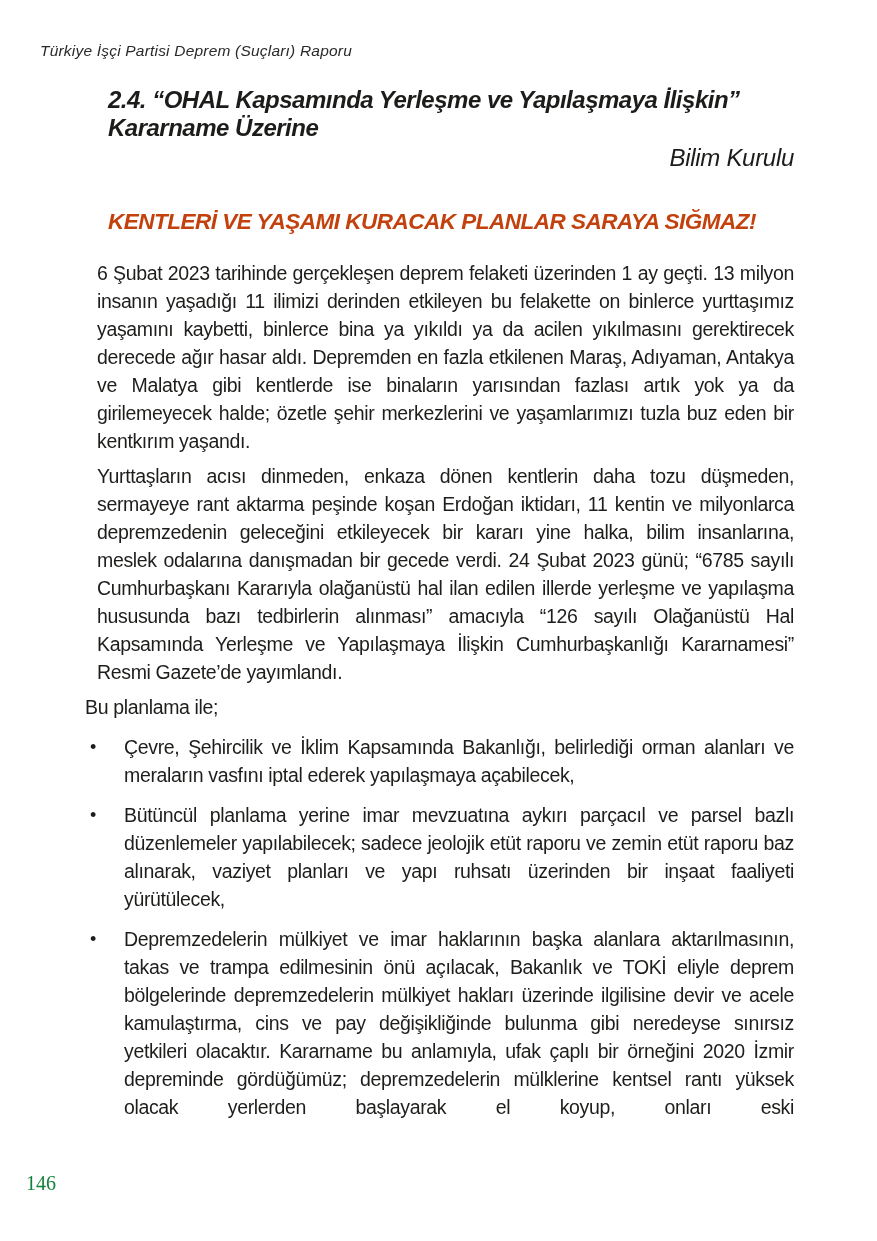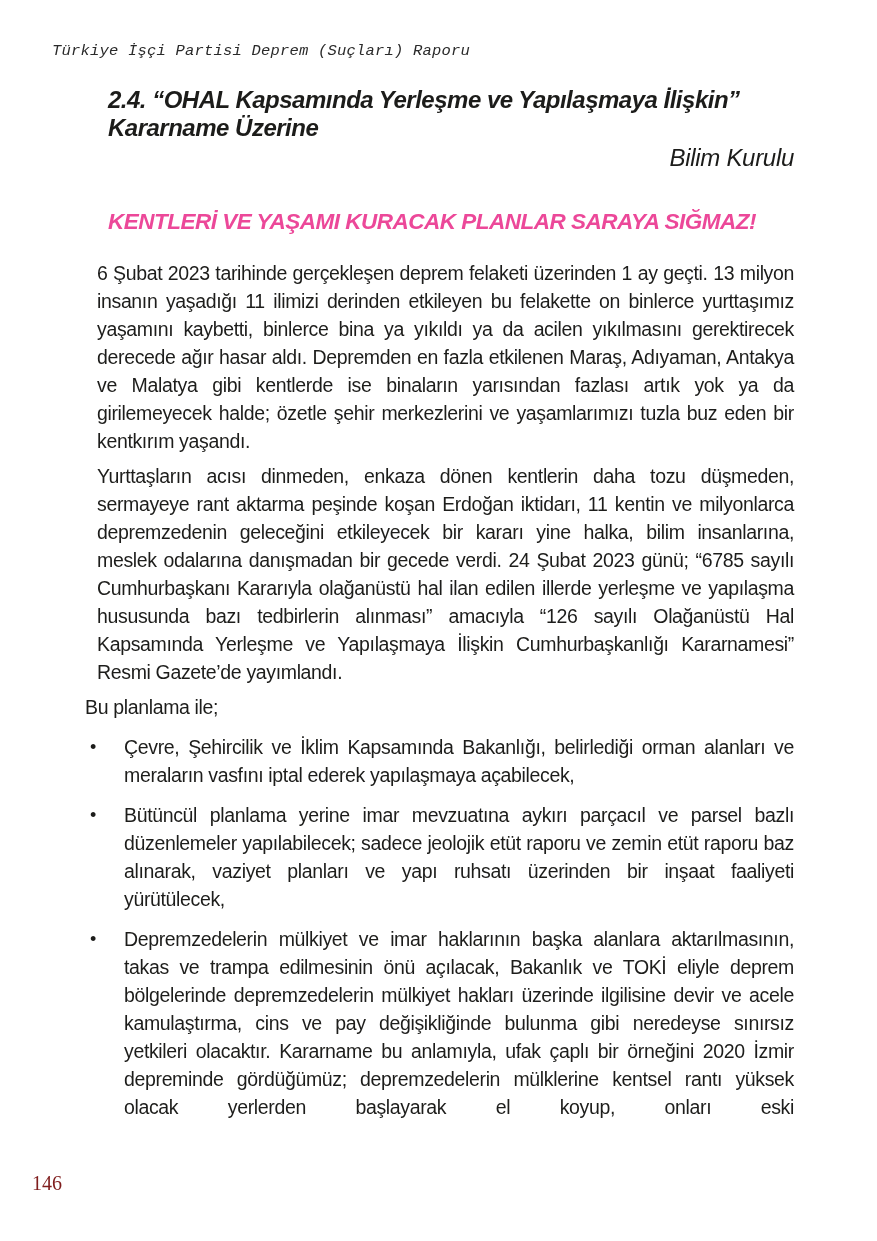--- a/index.html
+++ b/index.html
@@ -13,27 +13,26 @@
     height: 1241px;
     background: #ffffff;
     overflow: hidden;
     font-family: "Liberation Sans", sans-serif;
     color: #1d1d1b;
   }
   .running-header {
     position: absolute;
     left: 40px;
     top: 42px;
-    font-family: Liberation Mono, monospace;
+    font-family: Liberation Sans, sans-serif;
     font-style: italic;
     font-size: 15.5px;
     letter-spacing: 0.2px;
     color: #2a2a2a;
     white-space: nowrap;
-    margin-left: 12px;
   }
   .content {
     position: absolute;
     left: 85px;
     top: 86px;
     width: 709px;
   }
   .heading-block {
     margin-left: 23px;
   }
@@ -54,21 +53,21 @@
     font-weight: 400;
     font-style: italic;
     letter-spacing: -0.3px;
     color: #1c1c1a;
     text-align: right;
   }
   .slogan-block {
     margin: 36px 0 10px 23px;
     font-style: italic;
     font-weight: 700;
-    color: #ec4899;
+    color: #c2410c;
   }
   .slogan-line {
     margin: 0;
     font-size: 22.5px;
     line-height: 28px;
     letter-spacing: -0.5px;
   }
   .body-block {
     margin-top: 23px;
   }
@@ -107,25 +106,25 @@
     font-size: 19.5px;
     line-height: 28px;
     letter-spacing: -0.35px;
     text-align: justify;
   }
   .bullet-row.cutoff .bullet-text {
     text-align-last: justify;
   }
   .page-number {
     position: absolute;
-    left: 32px;
+    left: 26px;
     top: 1172px;
     font-family: "Liberation Serif", serif;
     font-size: 20px;
-    color: #7f1d1d;
+    color: #15803d;
   }
 </style>
 </head>
 <body>
 
 <div class="page">
 
   <div class="running-header">Türkiye İşçi Partisi Deprem (Suçları) Raporu</div>
 
   <main class="content">

